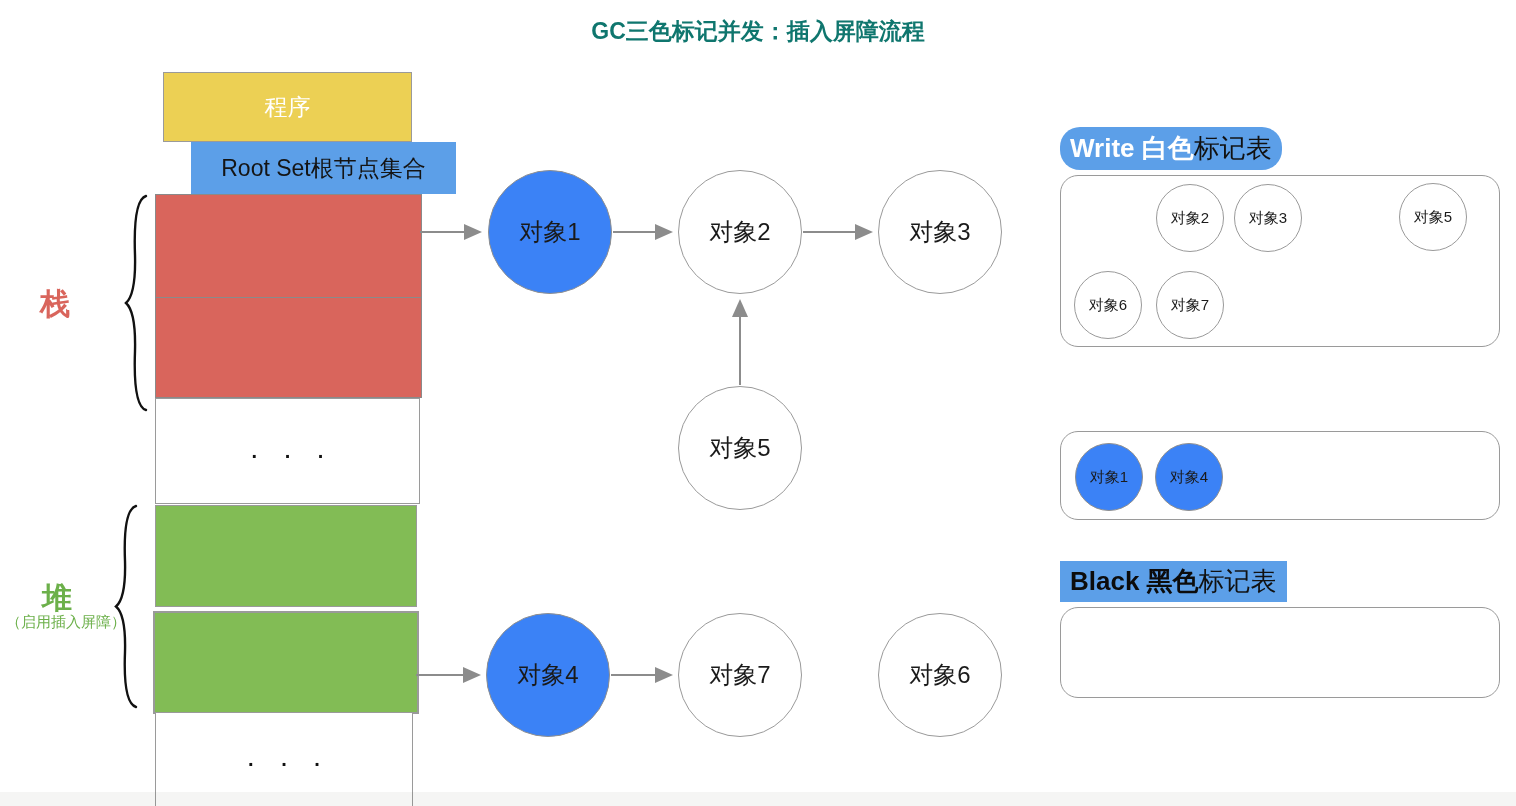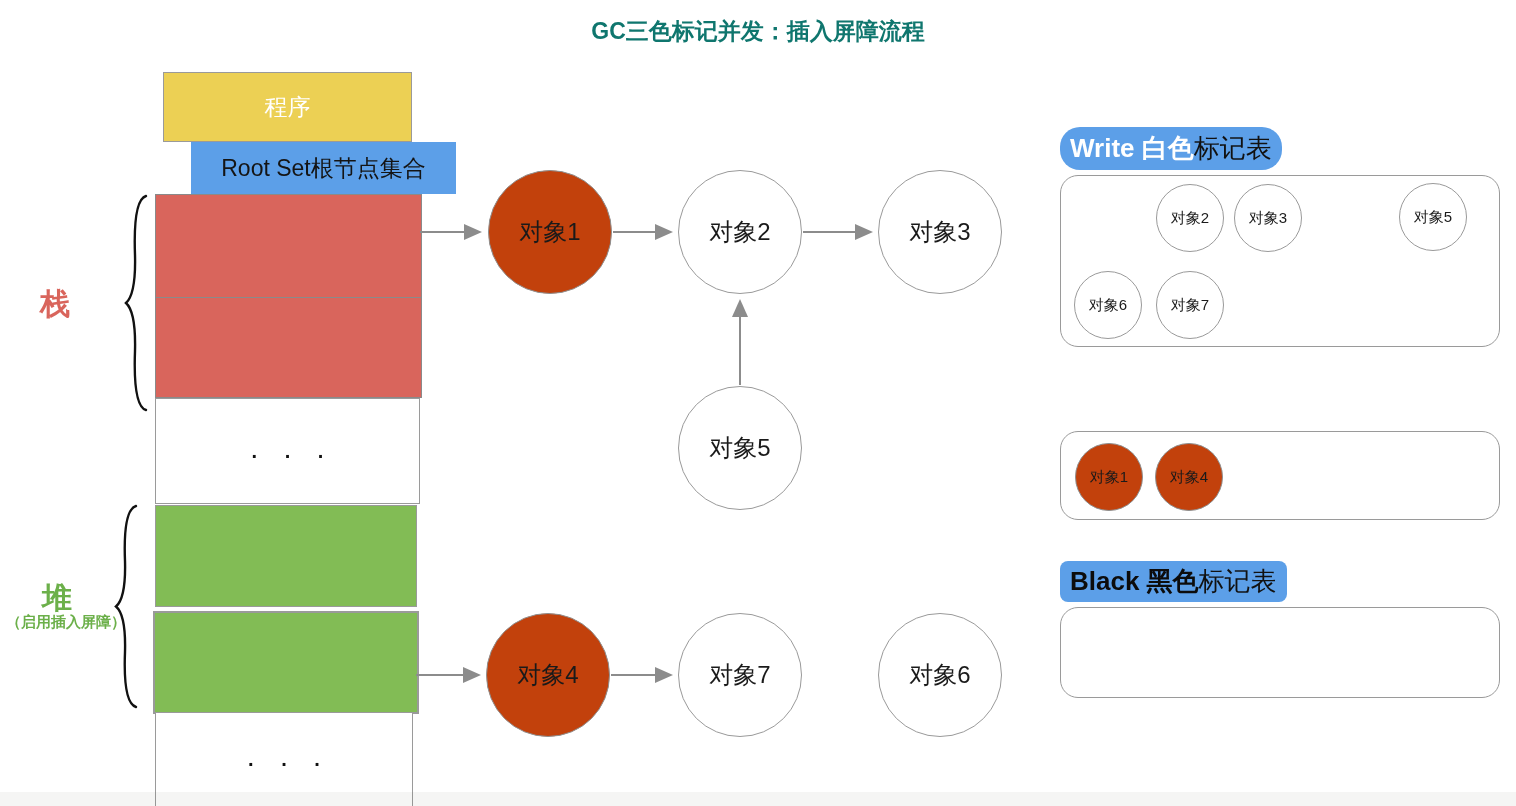--- a/index.html
+++ b/index.html
@@ -17,43 +17,43 @@
   #rootset{left:155px;top:142px;width:265px;height:52px;background:#5C9FE8;color:#141414;font-size:23px;margin-left:36px;}
   #red1{left:155px;top:194px;width:265px;height:102px;background:#D9655C;border:1px solid #8a8a8a;}
   #red2{left:155px;top:297px;width:265px;height:99px;background:#D9655C;border:1px solid #8a8a8a;}
   #white1{left:155px;top:398px;width:265px;height:106px;background:#fff;border:1.5px solid #9a9a9a;}
   #green1{left:155px;top:505px;width:260px;height:100px;background:#82BC55;border:1.5px solid #9a9a9a;}
   #green2{left:153px;top:611px;width:262px;height:99px;background:#82BC55;border:2px solid #9a9a9a;}
   #white2{left:155px;top:712px;width:258px;height:94px;background:#fff;border:1.5px solid #9a9a9a;border-bottom:none;}
   .dots{font-weight:900;font-size:20px;letter-spacing:11px;color:#111;padding-left:11px;}
   #stack-label{left:40px;top:284px;font-size:30px;font-weight:bold;color:#D9655C;}
   #heap-label{left:42px;top:578px;font-size:30px;font-weight:bold;color:#6CB04A;}
-  #heap-note{left:0px;top:613px;width:132px;text-align:center;font-size:15px;font-weight:bold;color:#6CB04A;}
+  #heap-note{left:0px;top:613px;width:132px;text-align:center;font-size:15px;font-weight:normal;color:#6CB04A;}
   .brace{pointer-events:none;}
   
   .node{border-radius:50%;display:flex;align-items:center;justify-content:center;
         font-size:24px;color:#1a1a1a;box-sizing:border-box;background:#fff;border:1.5px solid #9a9a9a;}
   .node.big{width:124px;height:124px;}
-  .node.grey{background:#c2410c;border-color:#8F8F8F;}
+  .node.grey{background:#3b82f6;border-color:#8F8F8F;}
   #n1{left:488px;top:170px;}
   #n2{left:678px;top:170px;}
   #n3{left:878px;top:170px;}
   #n5{left:678px;top:386px;}
   #n4{left:486px;top:613px;}
   #n7{left:678px;top:613px;}
   #n6{left:878px;top:613px;}
   
   .tbl-header{height:43px;line-height:43px;padding:0 10px;background:#5C9FE8;font-size:26px;white-space:nowrap;}
   .tbl-header .hl{font-weight:bold;}
   .tbl-header .rest{color:#111;font-weight:400;}
   #white-header{left:1060px;top:127px;border-radius:20px;}
   #white-header .hl{color:#fff;}
   #grey-header{left:1060px;top:390px;height:41px;line-height:41px;}
   #grey-header .hl{color:#9E9B94;}
-  #black-header{left:1060px;top:561px;height:41px;line-height:41px;border-radius:8px;}
+  #black-header{left:1060px;top:561px;height:41px;line-height:41px;}
   #black-header .hl{color:#0c0c0c;}
   .tbl-panel{box-sizing:border-box;background:#fff;border:1.5px solid #9a9a9a;border-radius:18px;}
   #white-panel{left:1060px;top:175px;width:440px;height:172px;}
   #grey-panel{left:1060px;top:431px;width:440px;height:89px;}
   #black-panel{left:1060px;top:607px;width:440px;height:91px;}
   .node.small{width:68px;height:68px;font-size:15px;}
   #w-obj2{left:1156px;top:184px;}
   #w-obj3{left:1234px;top:184px;}
   #w-obj5{left:1399px;top:183px;}
   #w-obj6{left:1074px;top:271px;}

